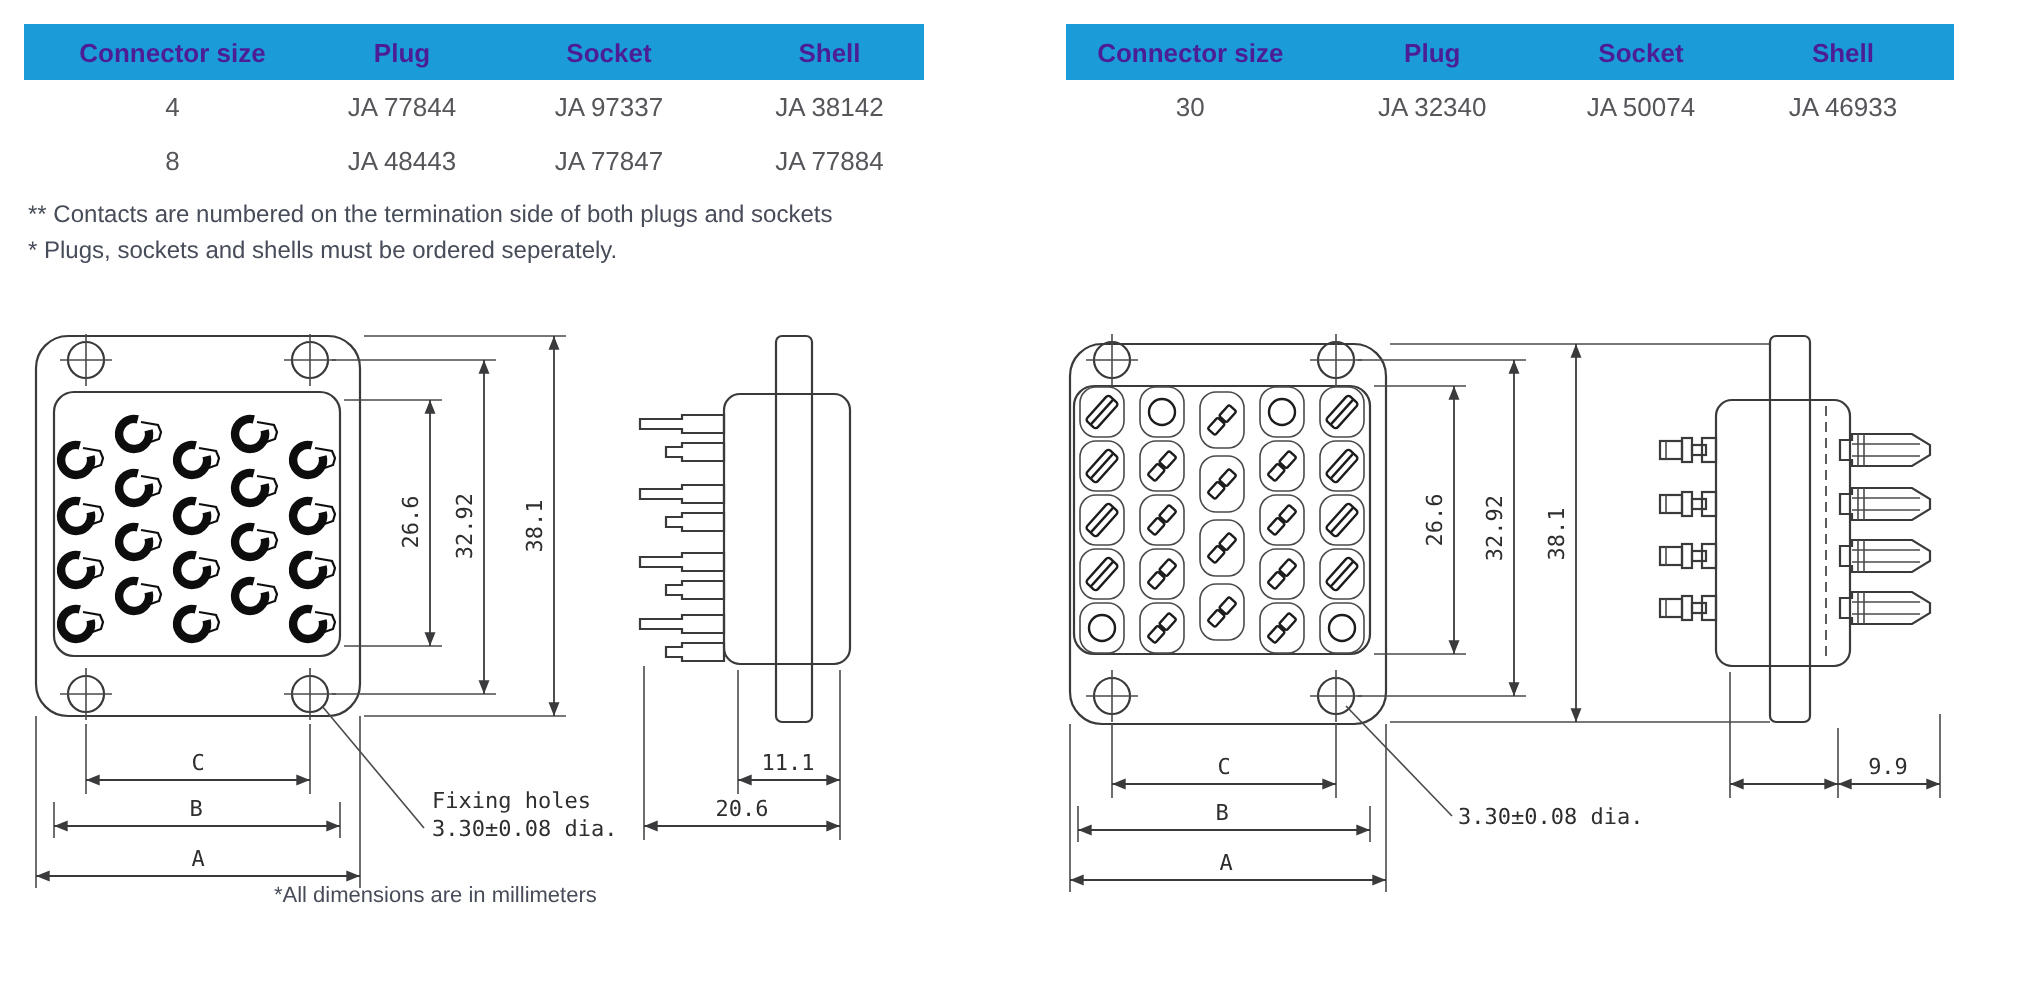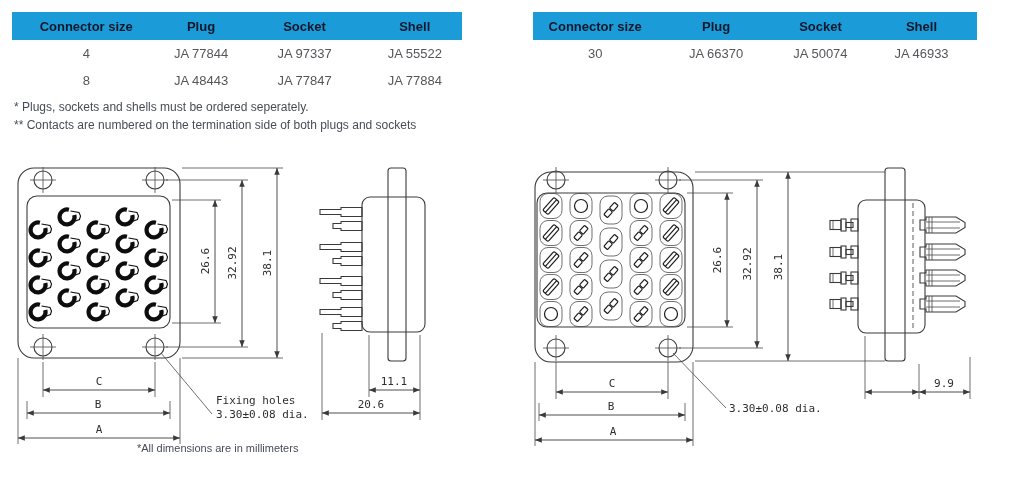--- a/index.html
+++ b/index.html
@@ -3,21 +3,21 @@
 <meta charset="utf-8">
 <style>
   * { margin:0; padding:0; box-sizing:border-box; }
   body { background:#fff; font-family:"Liberation Sans", sans-serif; }
   .page { position:relative; width:1015px; height:497px; background:#fff; overflow:hidden; }
 
   
   .tbl { position:absolute; }
   .thead { display:flex; background:#1b9cd9; height:28px; align-items:center; }
   .trow  { display:flex; height:27px; align-items:center; }
-  .th { color:#0f172a; font-weight:bold; font-size:13px; text-align:center; }
+  .th { color:#4c1d95; font-weight:bold; font-size:13px; text-align:center; }
   .td { color:#55565a; font-size:13px; text-align:center; }
   .t1 .c0{width:33%} .t1 .c1{width:18%} .t1 .c2{width:28%} .t1 .c3{width:21%}
   .t2 .c0{width:28%} .t2 .c1{width:26.5%} .t2 .c2{width:20.5%} .t2 .c3{width:25%}
 
   .footnotes { position:absolute; left:14px; top:98px; color:#474c59; font-size:12px; line-height:18px; }
   .bottom-note { position:absolute; left:137px; top:442px; color:#474c59; font-size:11px; }
 
   
   svg { position:absolute; left:0; top:157px; }
   .ln { stroke:#3a3a3c; stroke-width:1.1; fill:none; }
@@ -38,48 +38,48 @@
     <div class="thead">
       <div class="th c0">Connector size</div>
       <div class="th c1">Plug</div>
       <div class="th c2">Socket</div>
       <div class="th c3">Shell</div>
     </div>
     <div class="trow">
       <div class="td c0">4</div>
       <div class="td c1">JA 77844</div>
       <div class="td c2">JA 97337</div>
-      <div class="td c3">JA 55522</div>
+      <div class="td c3">JA 38142</div>
     </div>
     <div class="trow">
       <div class="td c0">8</div>
       <div class="td c1">JA 48443</div>
       <div class="td c2">JA 77847</div>
       <div class="td c3">JA 77884</div>
     </div>
   </div>
 
   <div class="tbl t2" style="left:533px; top:12px; width:444px;">
     <div class="thead">
       <div class="th c0">Connector size</div>
       <div class="th c1">Plug</div>
       <div class="th c2">Socket</div>
       <div class="th c3">Shell</div>
     </div>
     <div class="trow">
       <div class="td c0">30</div>
-      <div class="td c1">JA 66370</div>
+      <div class="td c1">JA 32340</div>
       <div class="td c2">JA 50074</div>
       <div class="td c3">JA 46933</div>
     </div>
   </div>
 
   <div class="footnotes">
+    <div>** Contacts are numbered on the termination side of both plugs and sockets</div>
     <div>* Plugs, sockets and shells must be ordered seperately.</div>
-    <div>** Contacts are numbered on the termination side of both plugs and sockets</div>
   </div>
 
   <svg width="1015" height="310" viewBox="0 0 1015 310" xmlns="http://www.w3.org/2000/svg">
     <defs>
       <marker id="arr" viewBox="0 0 10 10" refX="9.5" refY="5" markerWidth="8" markerHeight="8" orient="auto-start-reverse">
         <path d="M0,1.2 L9.5,5 L0,8.8 Z" fill="#3a3a3c"></path>
       </marker>
       <g id="fixhole">
         <circle r="9" class="ln"></circle>
         <line x1="-13" y1="0" x2="13" y2="0" class="tn"></line>

